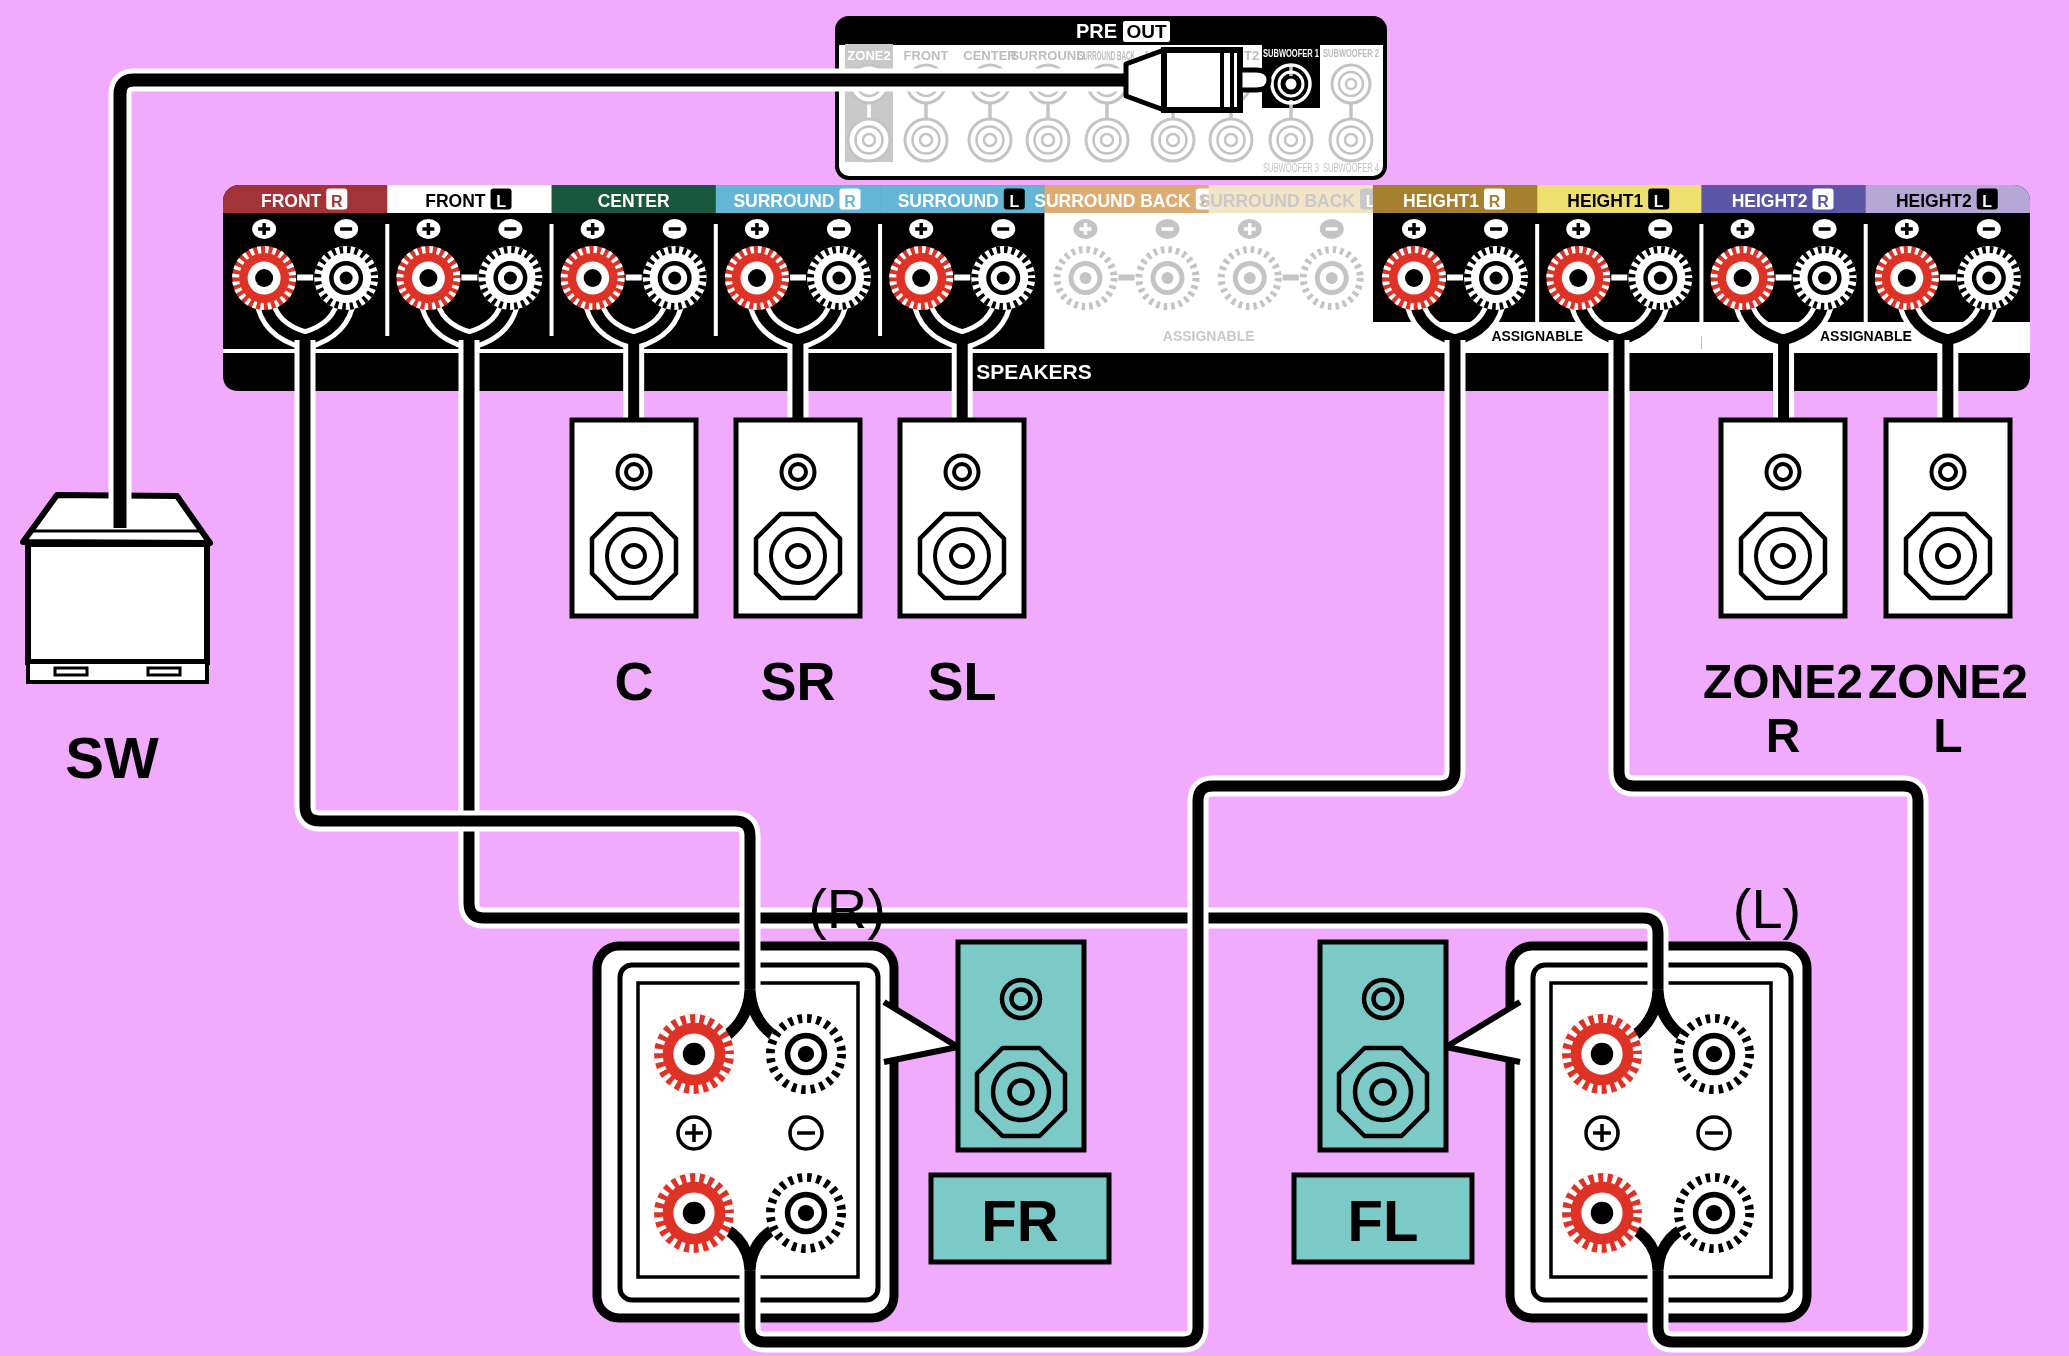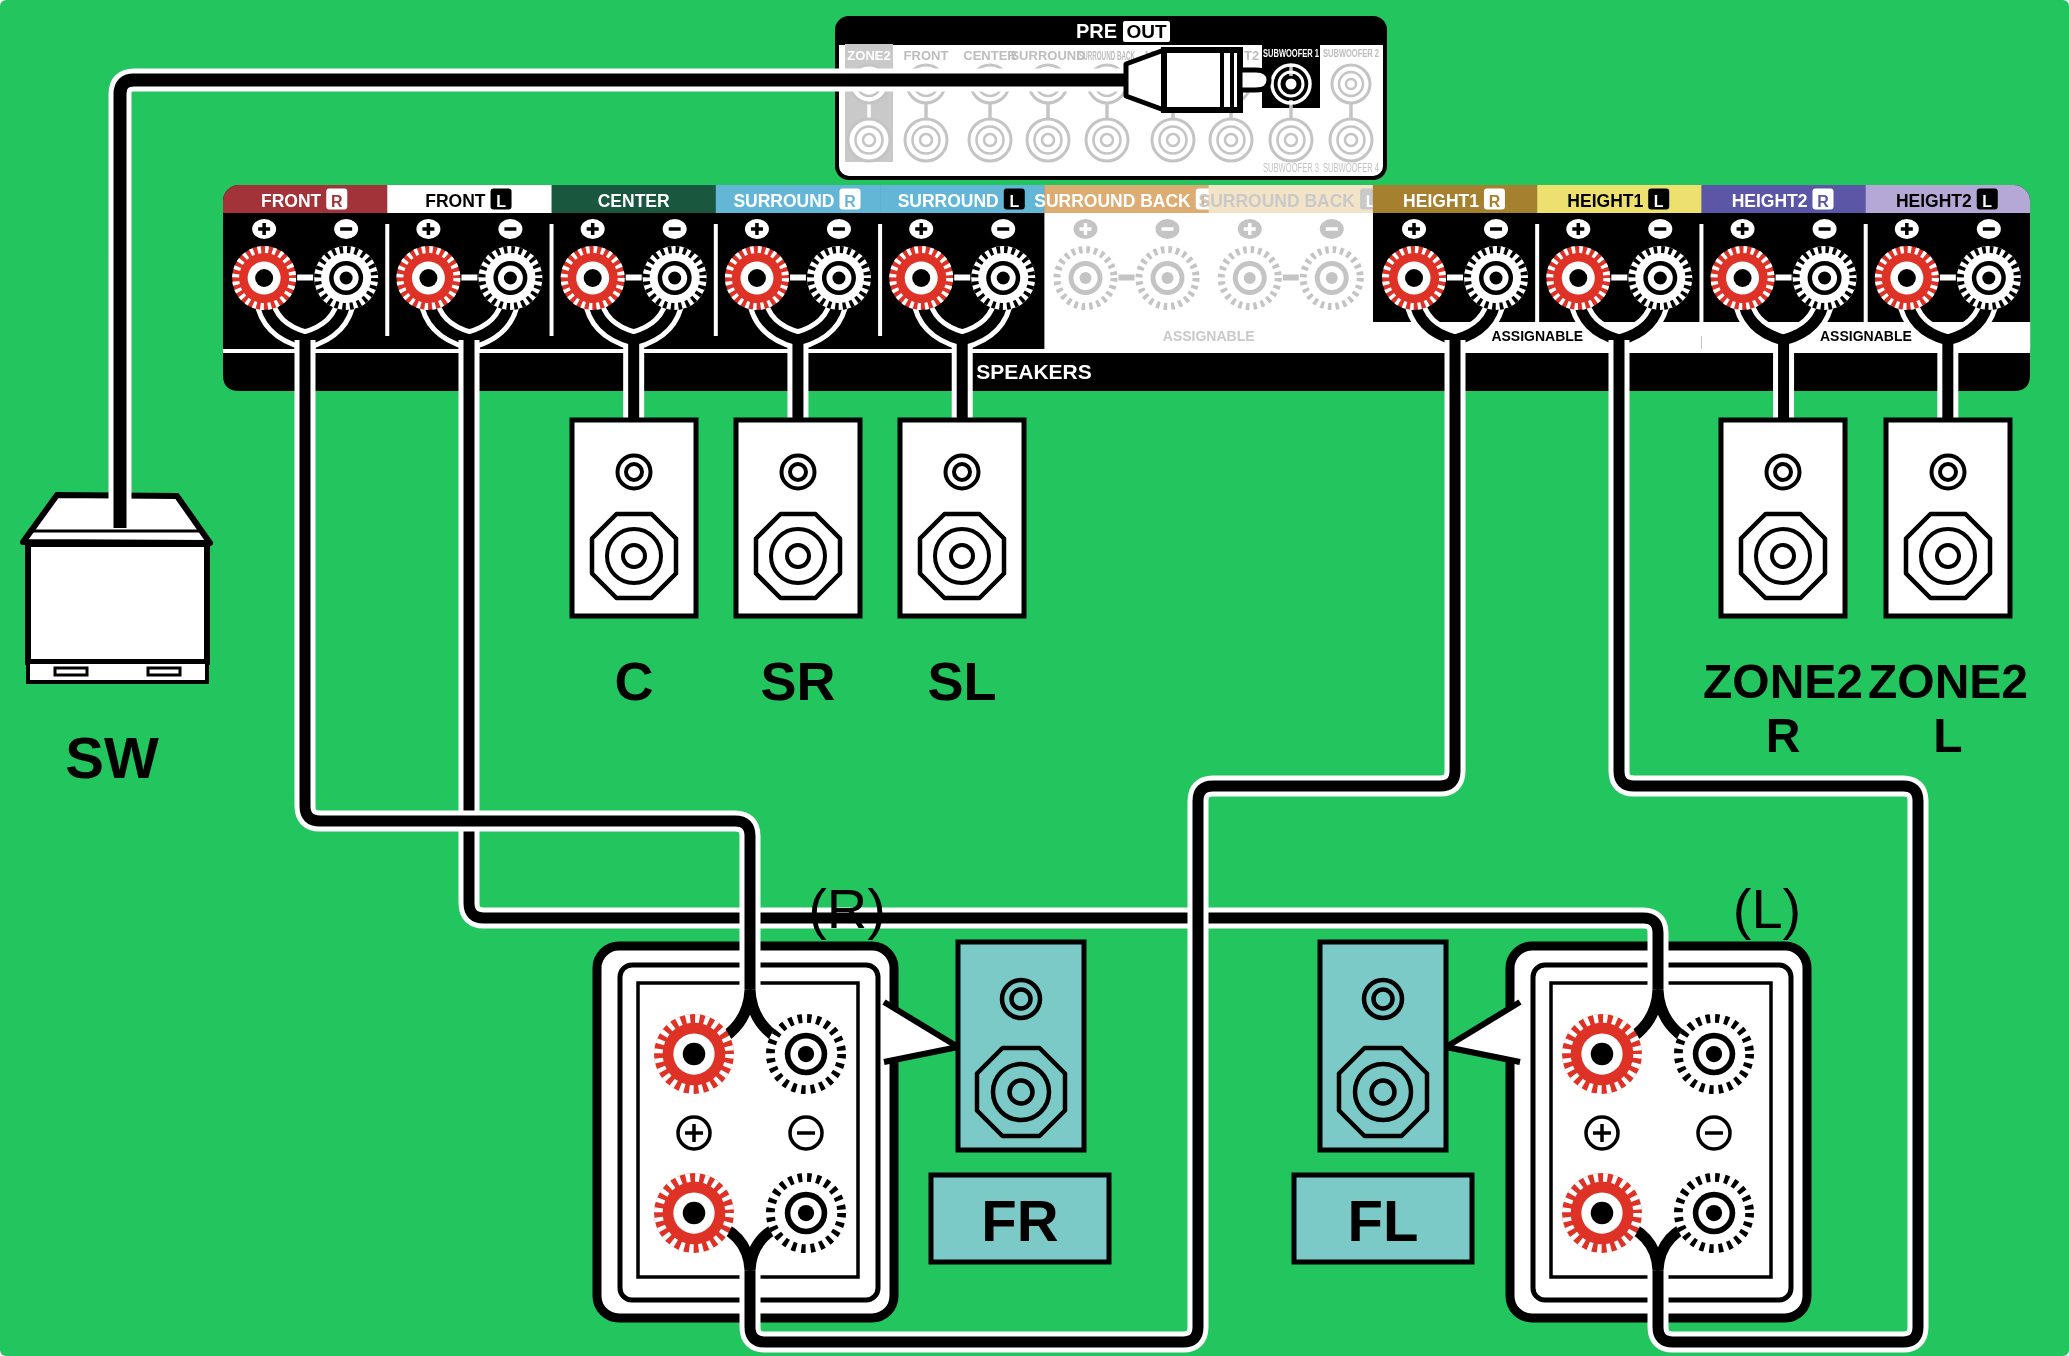--- a/index.html
+++ b/index.html
@@ -1,17 +1,17 @@
 <!DOCTYPE html>
 <html><head>
 <meta charset="utf-8">
 <style>
   html,body{margin:0;padding:0;background:#fff;}
   body{font-family:"Liberation Sans","DejaVu Sans",sans-serif;}
-  #stage{width:2069px;height:1356px;position:relative;background:#22c55e;overflow:hidden;border-radius:6px;}
+  #stage{width:2069px;height:1356px;position:relative;background:#f0abfc;overflow:hidden;}
   svg{display:block;}
   text{font-family:"Liberation Sans","DejaVu Sans",sans-serif;}
   .b{font-weight:bold;}
   .wire-case{fill:none;stroke:#fff;stroke-width:21;stroke-linecap:butt;}
   .wire-core{fill:none;stroke:#000;stroke-width:11;stroke-linecap:butt;}
   .rca-case{fill:none;stroke:#fff;stroke-width:23;}
   .rca-core{fill:none;stroke:#000;stroke-width:13;}
   .outline{fill:#fff;stroke:#000;}
 </style>
 </head>

